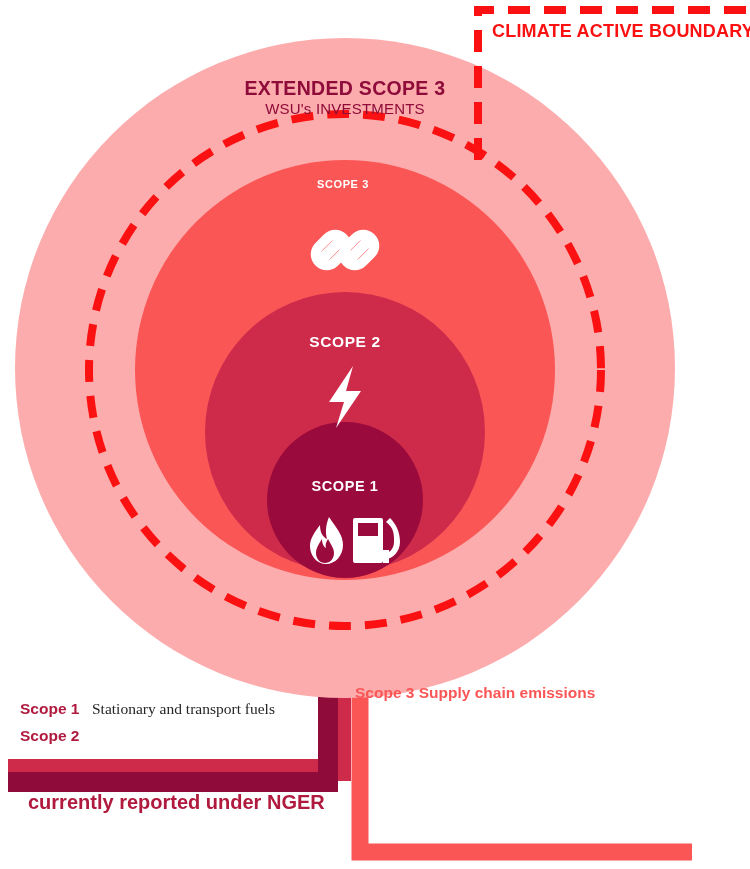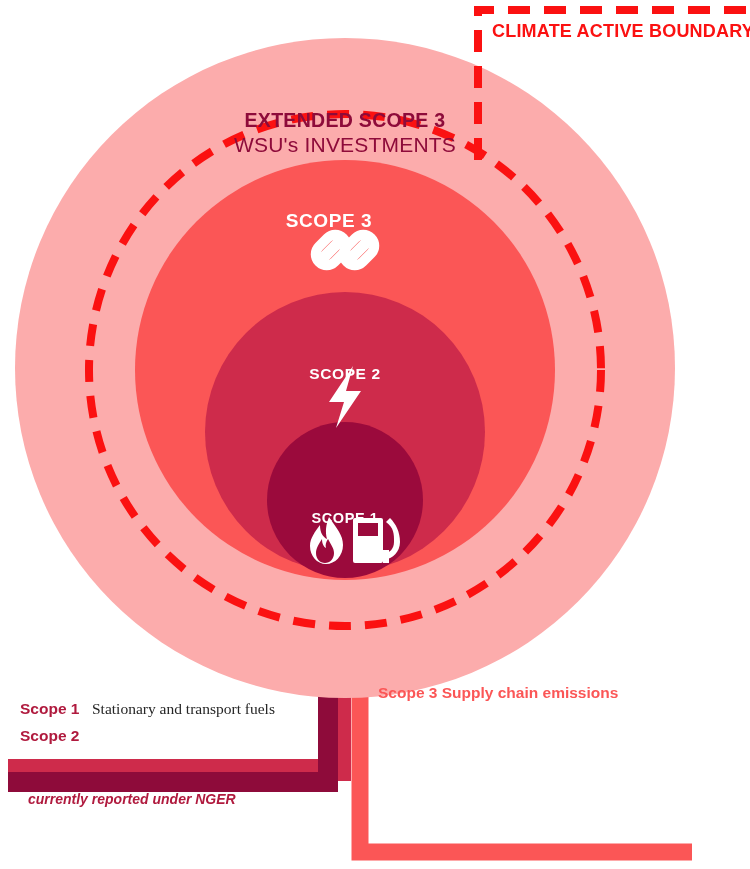--- a/index.html
+++ b/index.html
@@ -1,39 +1,39 @@
 <!DOCTYPE html>
 <html><head>
 <meta charset="utf-8">
 <style>
   html,body{margin:0;padding:0;background:#ffffff;}
   body{width:750px;height:869px;overflow:hidden;font-family:"Liberation Sans",sans-serif;}
   #stage{position:relative;width:750px;height:869px;background:#ffffff;}
   svg.layer{position:absolute;left:0;top:0;width:750px;height:869px;overflow:visible;}
 
-  .lbl{position:absolute;text-align:center;line-height:1.12;margin-top:32px;}
+  .lbl{position:absolute;text-align:center;line-height:1.12;}
 
   #extended-scope3-label{left:175px;top:78px;width:340px;}
   #extended-scope3-label .t1{font-size:19.5px;font-weight:bold;letter-spacing:.3px;color:#8E0B3A;}
-  #extended-scope3-label .t2{font-size:21px;font-weight:normal;letter-spacing:.2px;color:#8E0B3A;margin-top:1px;}
+  #extended-scope3-label .t2{font-size:15px;font-weight:normal;letter-spacing:.2px;color:#8E0B3A;margin-top:1px;}
 
-  #scope3-label{left:229px;top:178px;width:200px;font-size:19px;font-weight:bold;letter-spacing:.6px;color:#ffffff;}
+  #scope3-label{left:243px;top:178px;width:200px;font-size:11px;font-weight:bold;letter-spacing:.6px;color:#ffffff;}
   #scope2-label{left:245px;top:333px;width:200px;font-size:15.5px;font-weight:bold;letter-spacing:.6px;color:#ffffff;}
   #scope1-label{left:245px;top:478px;width:200px;font-size:14.5px;font-weight:bold;letter-spacing:.6px;color:#ffffff;}
 
   #climate-boundary-label{position:absolute;left:492px;top:21px;font-size:18px;font-weight:bold;letter-spacing:.2px;color:#FB1111;white-space:nowrap;}
 
   #legend-left{position:absolute;left:20px;top:700px;width:320px;}
   #legend-left .row{display:flex;align-items:baseline;font-size:15.5px;margin-bottom:9px;}
   #legend-left .k{color:#B01A3E;font-weight:bold;width:72px;flex:0 0 72px;}
   #legend-left .v{color:#262626;font-family:Liberation Serif, serif;}
 
-  #nger-note{position:absolute;left:28px;top:791px;font-size:14px;font-weight:bold;color:#B01A3E;white-space:nowrap;font-style:italic;}
+  #nger-note{position:absolute;left:28px;top:791px;font-size:20px;font-weight:bold;color:#B01A3E;white-space:nowrap;}
 
-  #legend-right{position:absolute;left:378px;top:684px;width:290px;}
+  #legend-right{position:absolute;left:355px;top:684px;width:290px;}
   #legend-right .hd{color:#FB5656;font-weight:bold;font-size:15.5px;margin-bottom:1px;}
   #legend-right .bd{color:#262626;font-size:15.5px;line-height:1.30;}
 </style>
 </head>
 <body>
 
 <div id="stage">
 
   <svg class="layer" viewBox="0 0 750 869">
 

